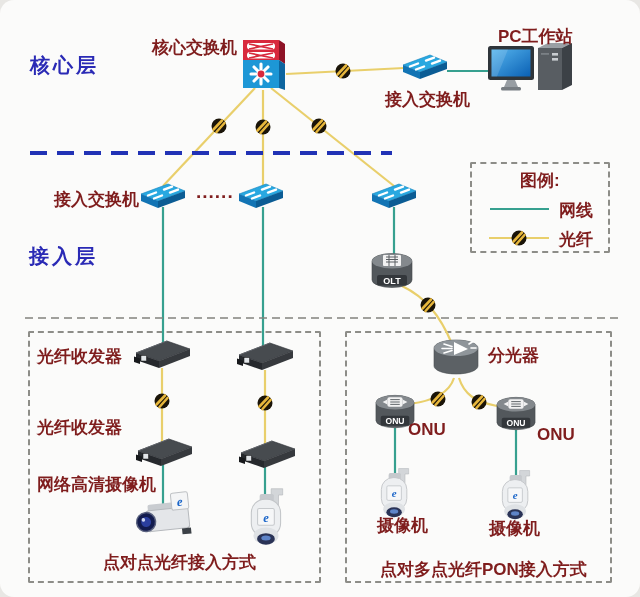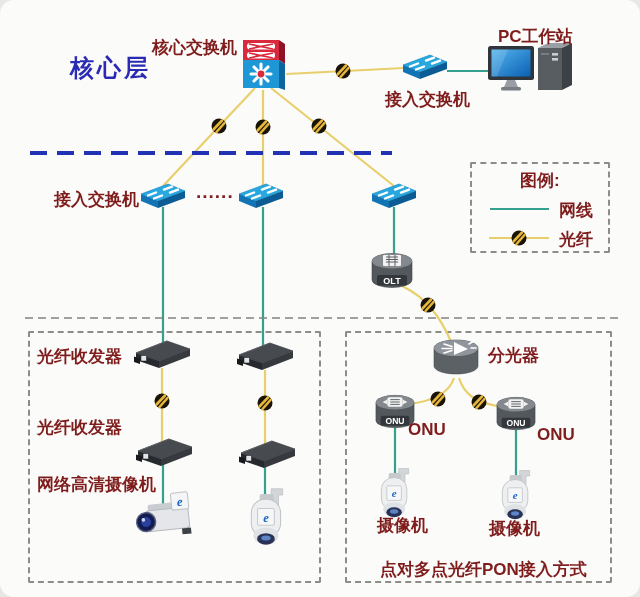--- a/index.html
+++ b/index.html
@@ -2,21 +2,21 @@
 <html><head>
 <meta charset="utf-8">
 <style>
   html,body{margin:0;padding:0;background:#e8e7e4;}
   #stage{position:relative;width:640px;height:597px;background:#fbfbfa;border-radius:14px;overflow:hidden;
          font-family:"Liberation Sans","DejaVu Sans",sans-serif;}
   .dbox{position:absolute;border:2px dashed #8d8d88;background:transparent;border-radius:2px;}
   .wires{position:absolute;left:0;top:0;width:640px;height:597px;z-index:3;}
   .icon{position:absolute;z-index:4;}
   .lbl{position:absolute;z-index:5;font-weight:700;color:#7f1d1d;white-space:nowrap;font-size:17px;}
-  .lbl.blue{color:#2a2ab5;font-size:24px;letter-spacing:3px;margin-left:40px;}
+  .lbl.blue{color:#2a2ab5;font-size:20px;letter-spacing:3px;}
   .lbl.dots{font-size:19px;letter-spacing:1px;}
   .cyl-txt{font:700 9px "Liberation Sans",sans-serif;fill:#fff;}
   .logo-txt{font:italic 700 13px "Liberation Serif","DejaVu Serif",serif;fill:#1b66c9;}
   .logo-txt2{font:italic 700 12px "Liberation Serif","DejaVu Serif",serif;fill:#1b66c9;}
 </style>
 </head>
 <body>
 
 <svg width="0" height="0" style="position:absolute" aria-hidden="true">
   <defs>
@@ -242,28 +242,30 @@
     <use href="#sym-dome"></use>
     <text x="21" y="33.5" text-anchor="middle" class="logo-txt2">e</text>
   </svg>
 
   <div class="lbl blue" style="left:30px;top:52px">核心层</div>
   <div class="lbl" style="left:152px;top:36px">核心交换机</div>
   <div class="lbl" style="left:498px;top:25px">PC工作站</div>
   <div class="lbl" style="left:385px;top:88px">接入交换机</div>
   <div class="lbl" style="left:54px;top:188px">接入交换机</div>
   <div class="lbl dots" style="left:196px;top:181px">......</div>
+  <div class="lbl blue" style="left:29px;top:243px">接入层</div>
 
   <div class="lbl" style="left:520px;top:169px">图例:</div>
   <div class="lbl" style="left:559px;top:199px">网线</div>
   <div class="lbl" style="left:559px;top:228px">光纤</div>
 
   <div class="lbl" style="left:37px;top:345px">光纤收发器</div>
   <div class="lbl" style="left:37px;top:416px">光纤收发器</div>
   <div class="lbl" style="left:37px;top:473px">网络高清摄像机</div>
+  <div class="lbl" style="left:103px;top:551px">点对点光纤接入方式</div>
 
   <div class="lbl" style="left:488px;top:344px">分光器</div>
   <div class="lbl" style="left:408px;top:420px">ONU</div>
   <div class="lbl" style="left:537px;top:425px">ONU</div>
   <div class="lbl" style="left:377px;top:514px">摄像机</div>
   <div class="lbl" style="left:489px;top:517px">摄像机</div>
   <div class="lbl" style="left:380px;top:558px">点对多点光纤PON接入方式</div>
 
 </div>
 

